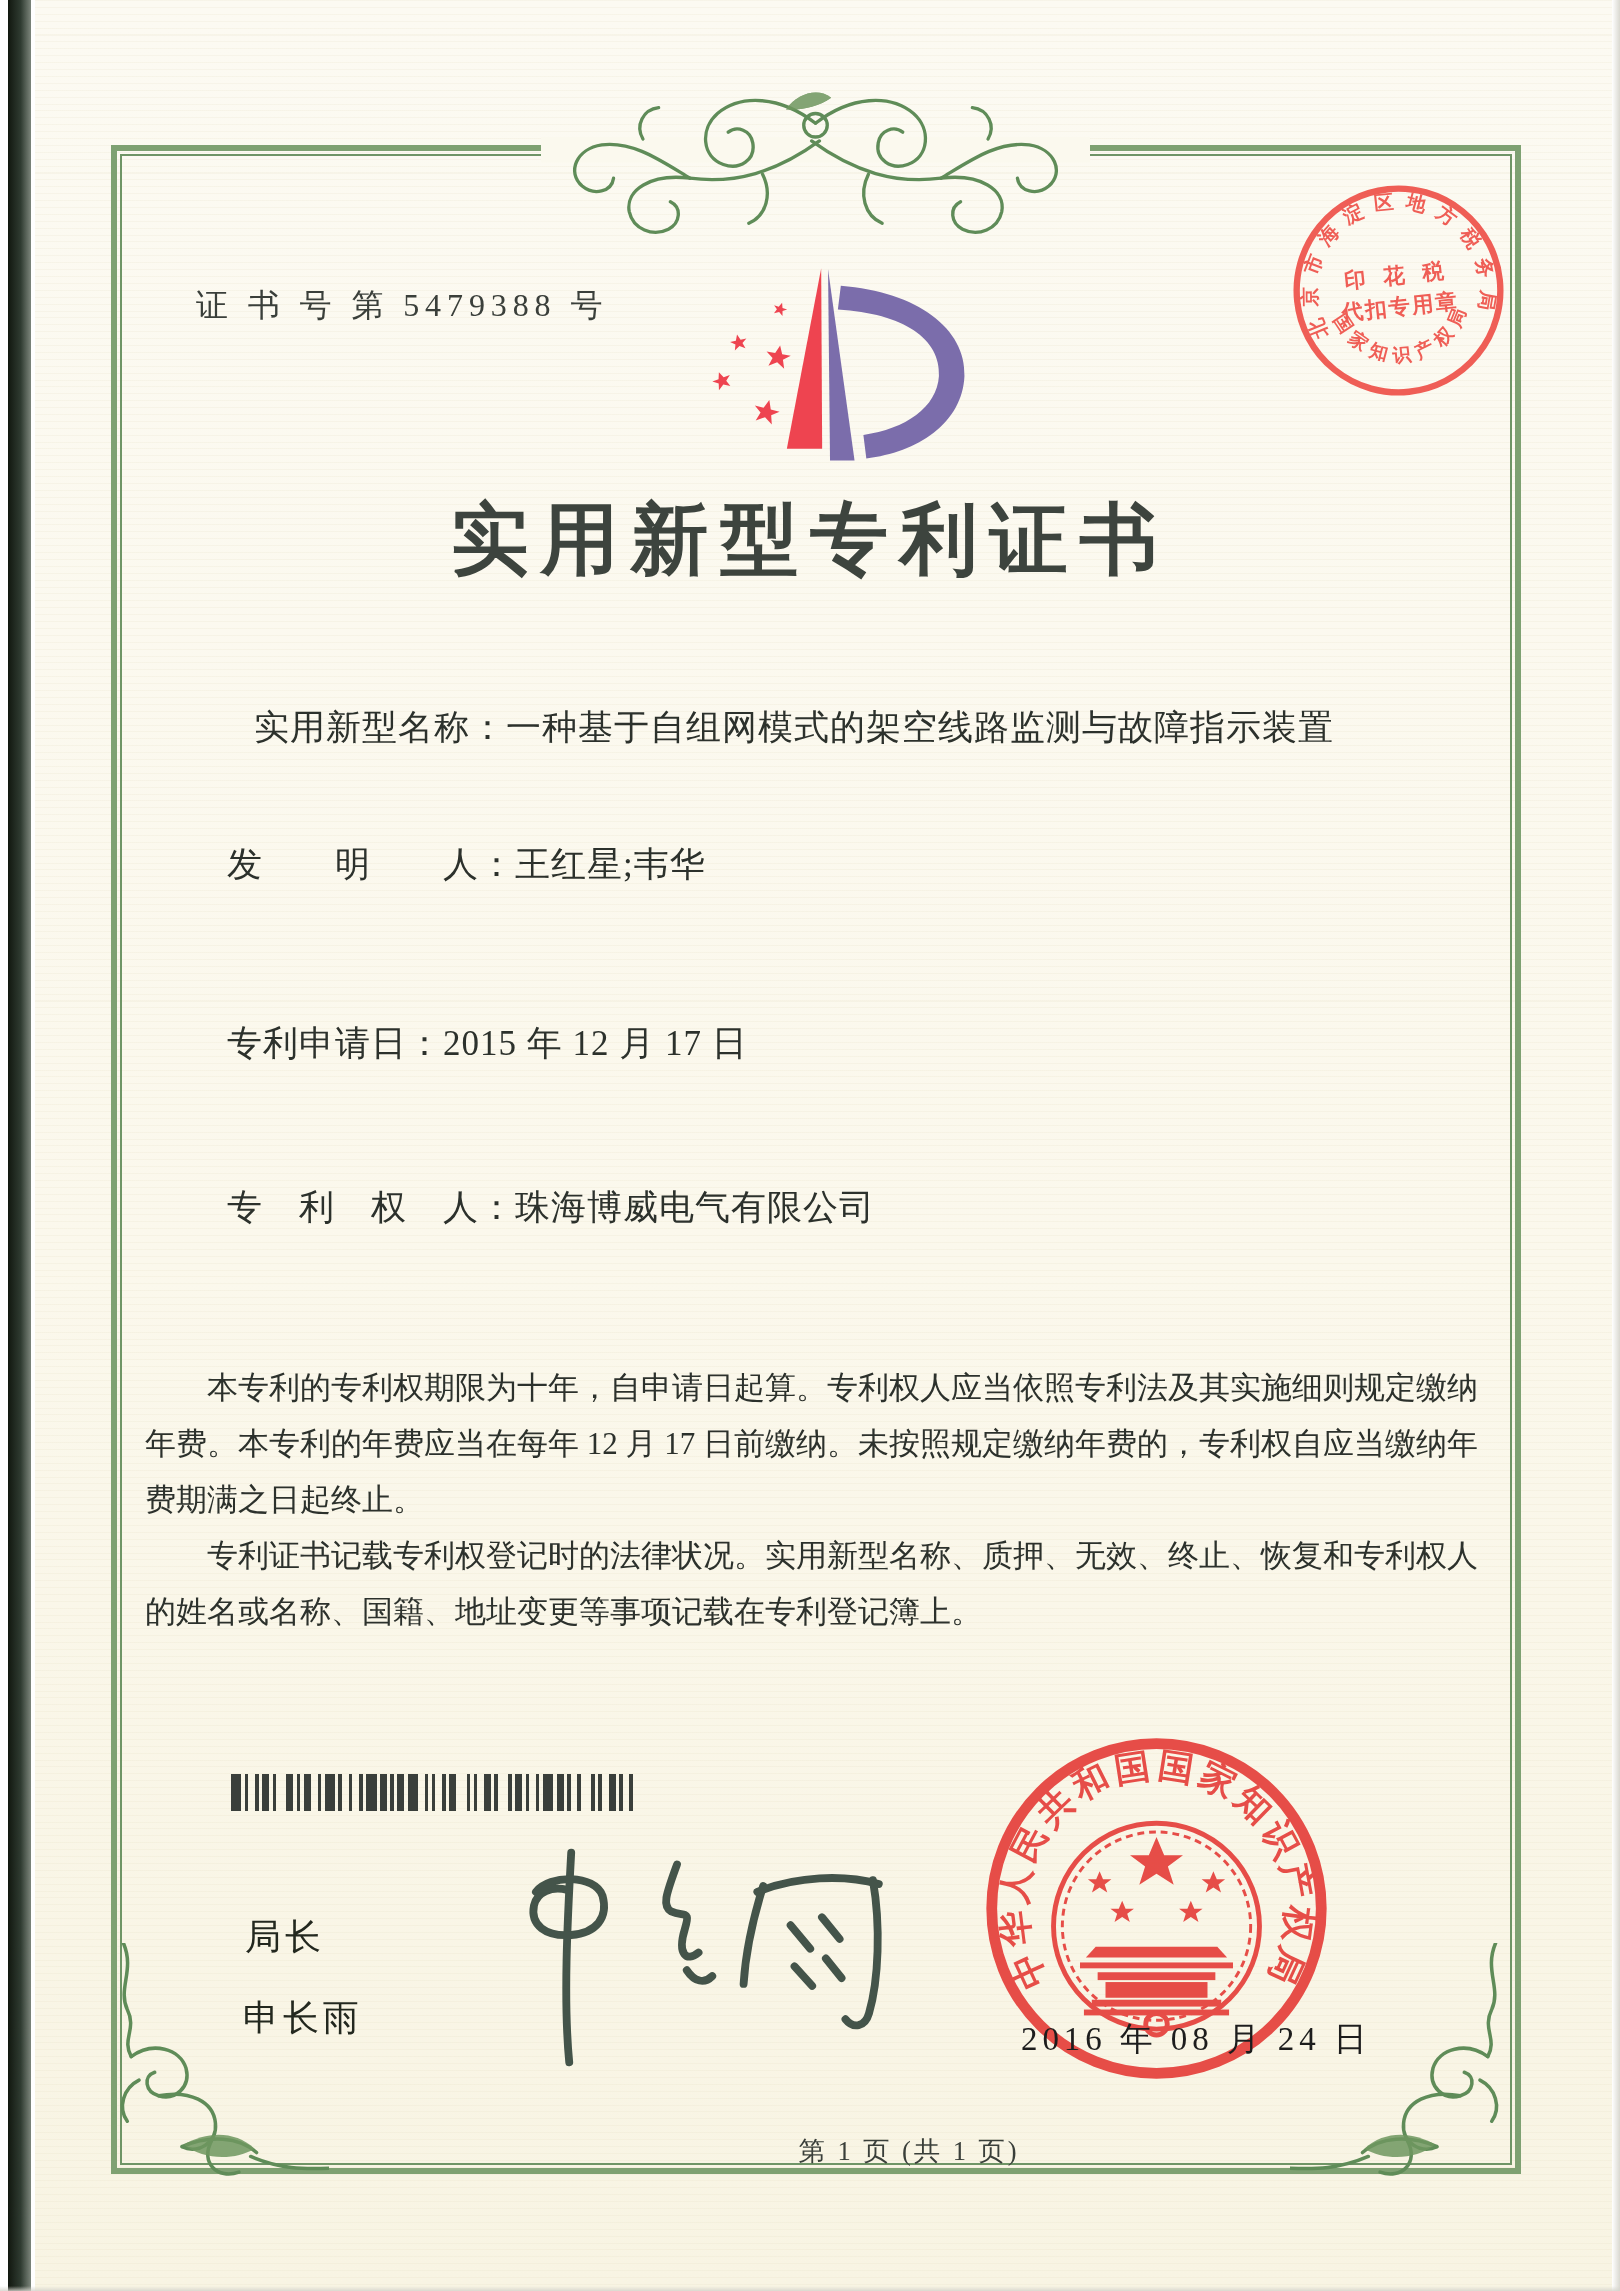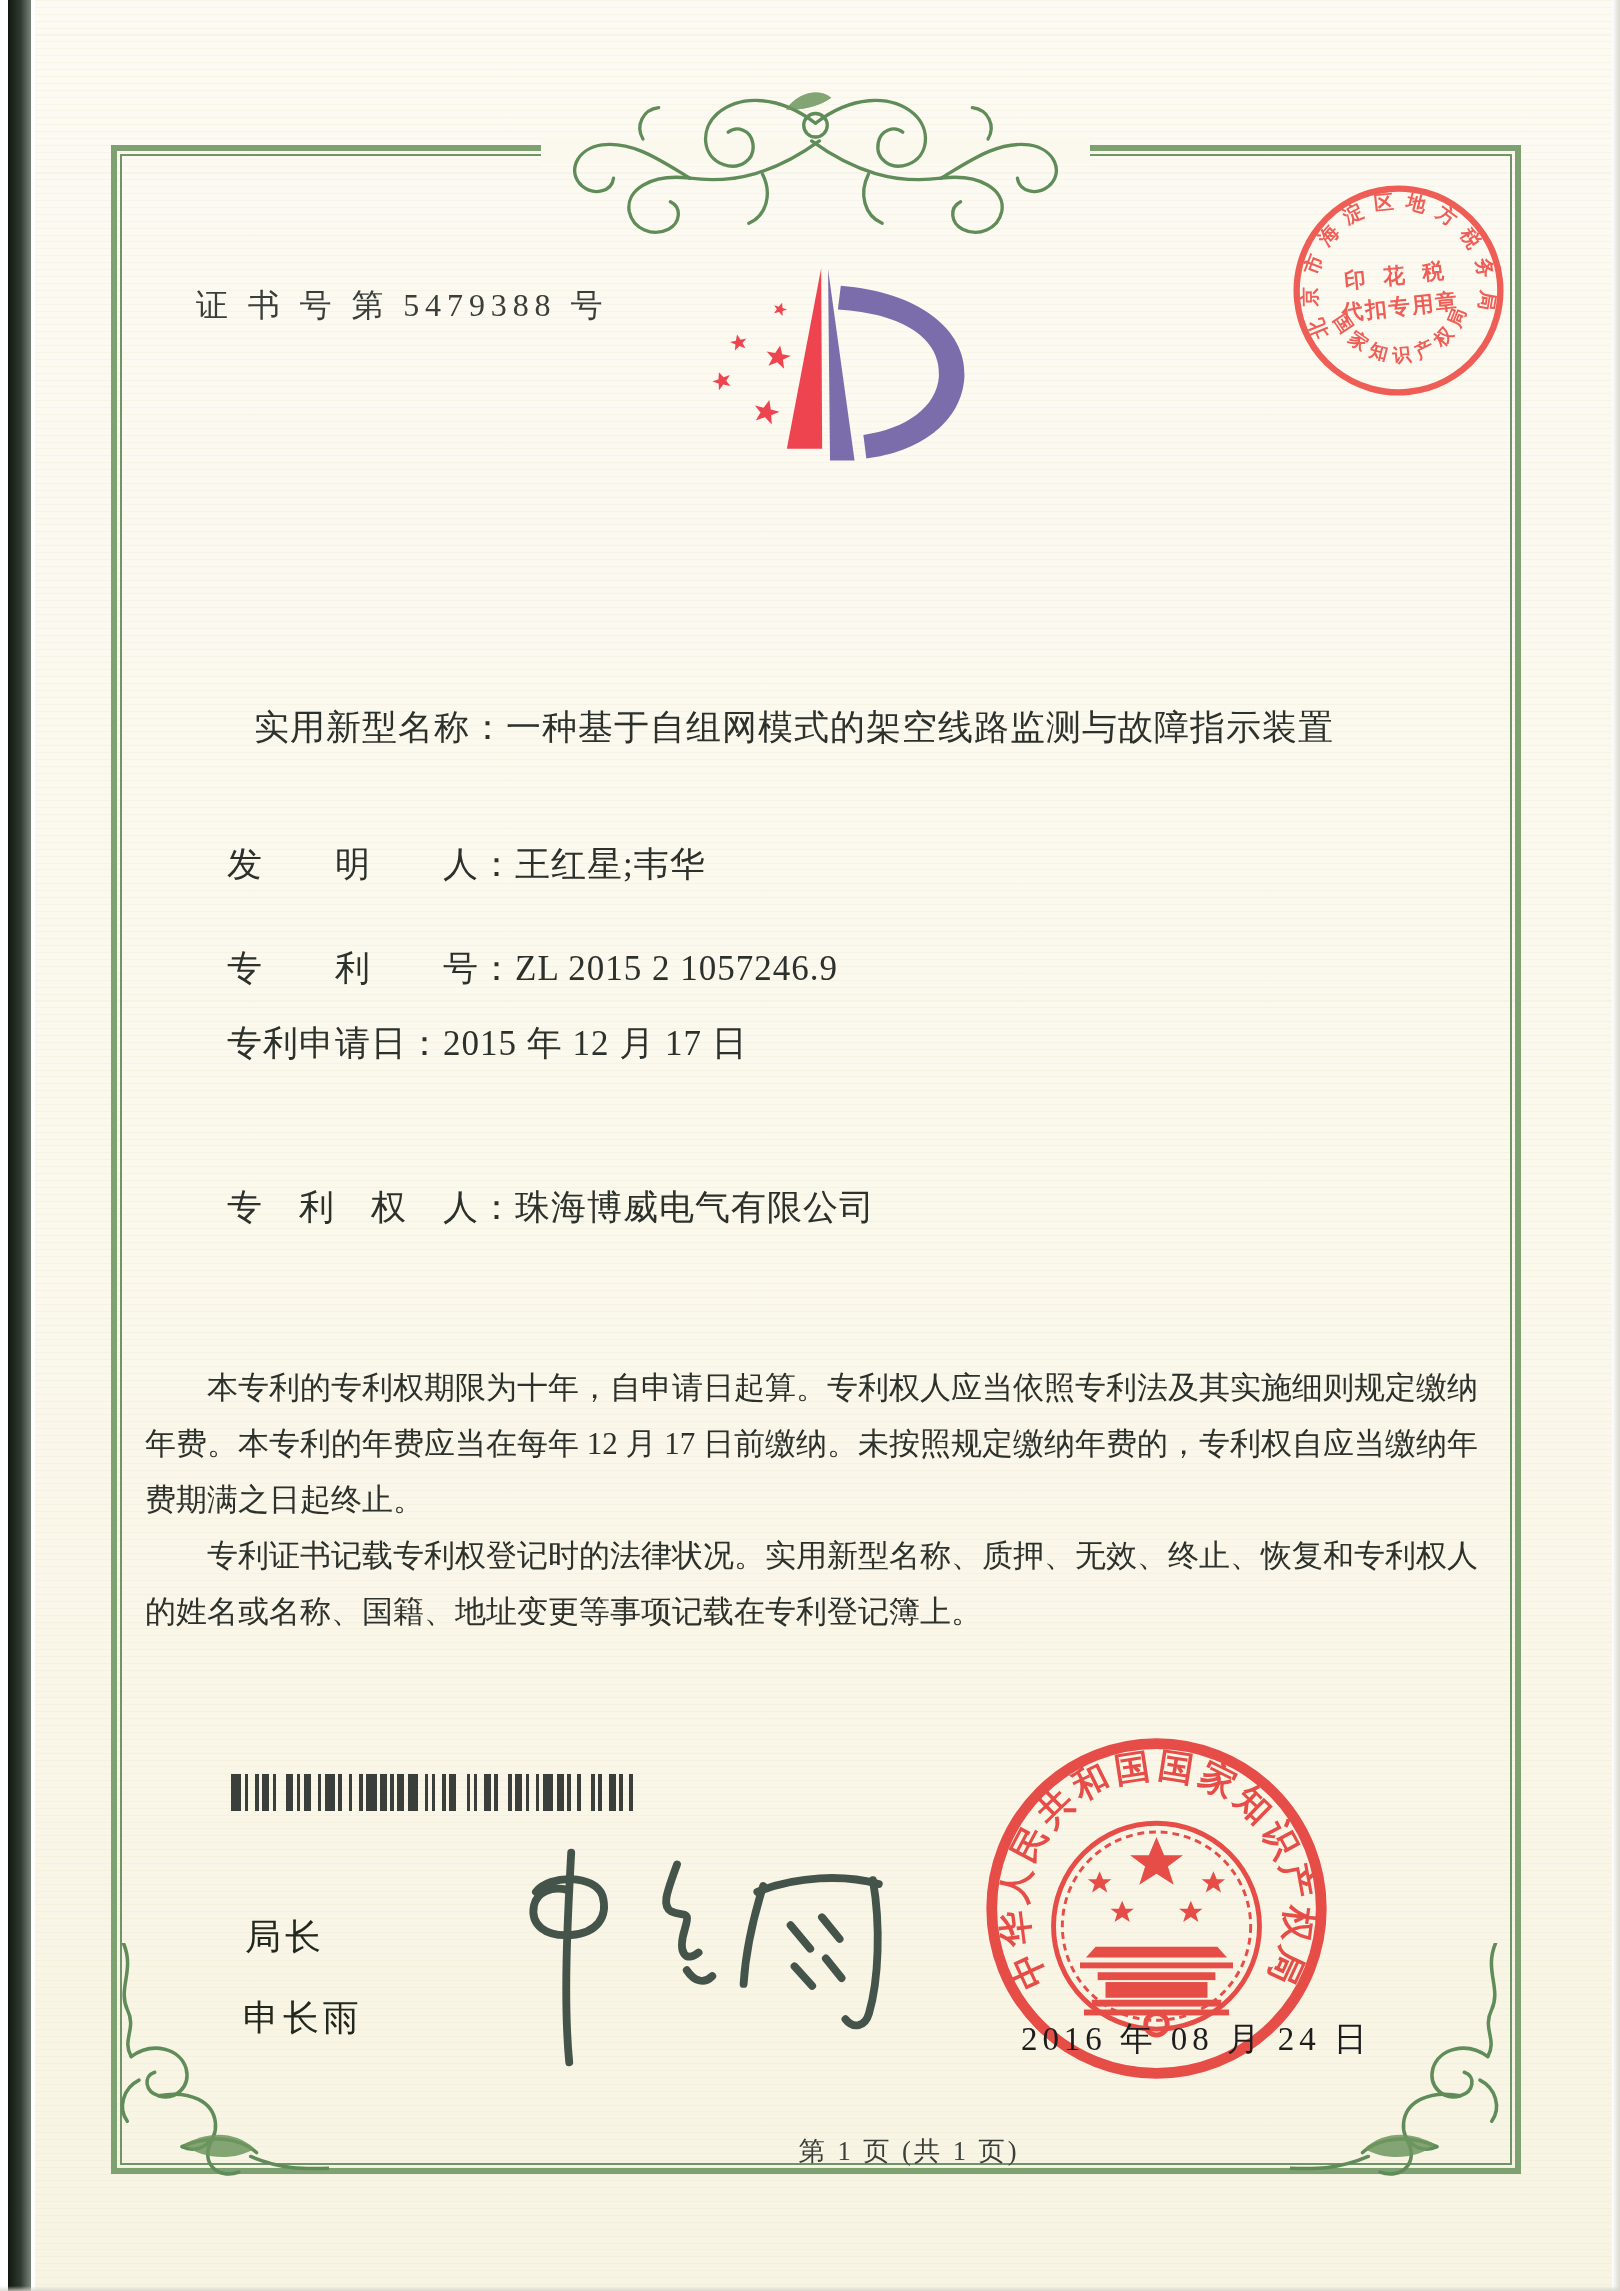--- a/index.html
+++ b/index.html
@@ -135,29 +135,27 @@
     <text font-size="20" font-weight="bold" fill="#ee5149" letter-spacing="11" font-family="Liberation Sans, DejaVu Sans, sans-serif">
       <textPath href="#taxArcTop" startOffset="50%" text-anchor="middle">北京市海淀区地方税务局</textPath>
     </text>
     <text font-size="19" font-weight="bold" fill="#ee5149" letter-spacing="7" font-family="Liberation Sans, DejaVu Sans, sans-serif">
       <textPath href="#taxArcBottom" startOffset="50%" text-anchor="middle">国家知识产权局</textPath>
     </text>
     <text x="120" y="112" text-anchor="middle" font-size="22" font-weight="bold" fill="#ee5149" letter-spacing="6" font-family="Liberation Sans, DejaVu Sans, sans-serif">印 花 税</text>
     <text x="120" y="144" text-anchor="middle" font-size="22" font-weight="bold" fill="#ee5149" letter-spacing="2" font-family="Liberation Sans, DejaVu Sans, sans-serif">代扣专用章</text>
   </svg>
 
+  <div class="title">实用新型专利证书</div>
 
   <div class="field f0">
     <span>实用新型名称：</span><span>一种基于自组网模式的架空线路监测与故障指示装置</span>
   </div>
   <div class="field f1">
     <span>发　　明　　人：</span><span>王红星;韦华</span>
-  </div>
-  <div class="field f2">
-    <span>专　　利　　号：</span><span>ZL 2015 2 1057246.9</span>
   </div>
   <div class="field f3">
     <span>专利申请日：</span><span>2015 年 12 月 17 日</span>
   </div>
   <div class="field f4">
     <span>专　利　权　人：</span><span>珠海博威电气有限公司</span>
   </div>
 
   <div class="body-text">
     <p>本专利的专利权期限为十年，自申请日起算。专利权人应当依照专利法及其实施细则规定缴纳年费。本专利的年费应当在每年 12 月 17 日前缴纳。未按照规定缴纳年费的，专利权自应当缴纳年费期满之日起终止。</p>

